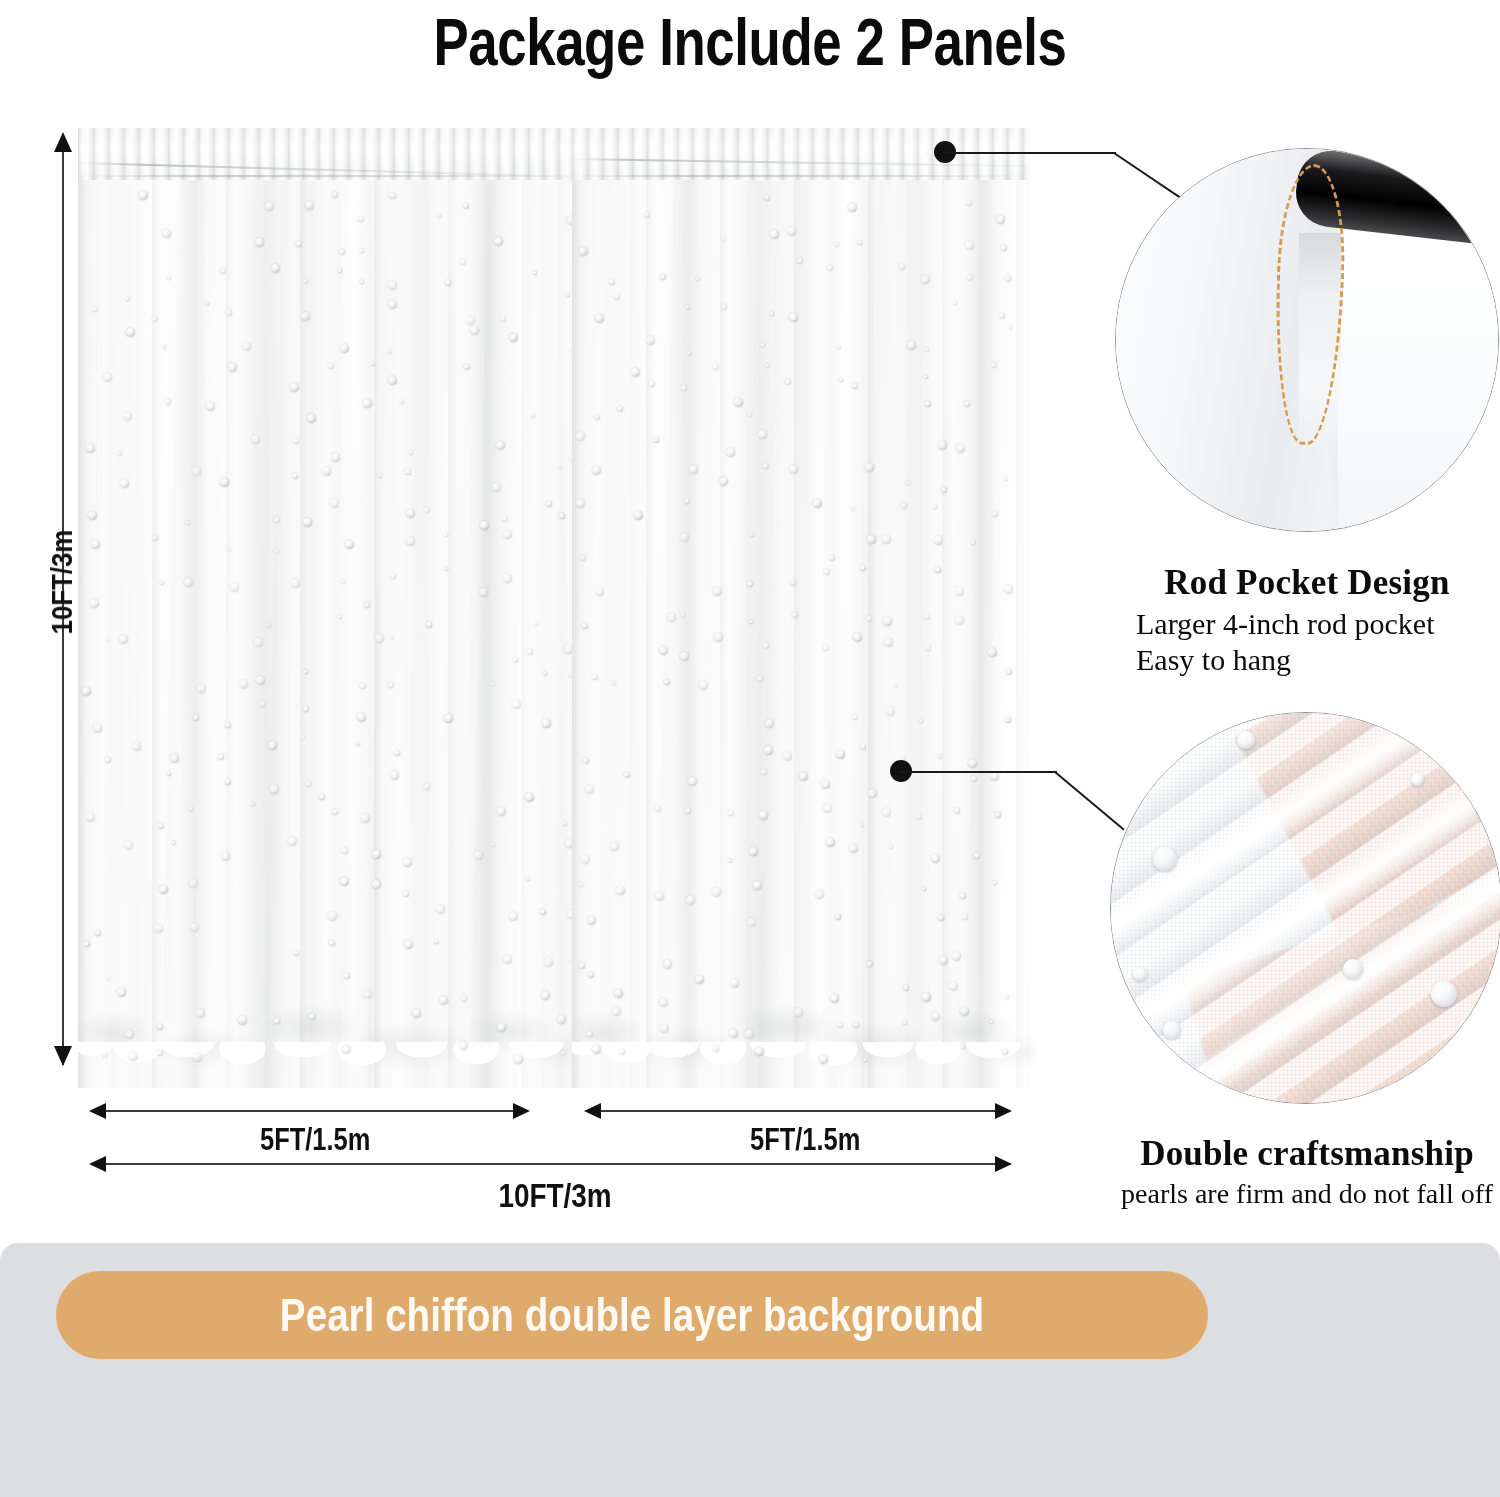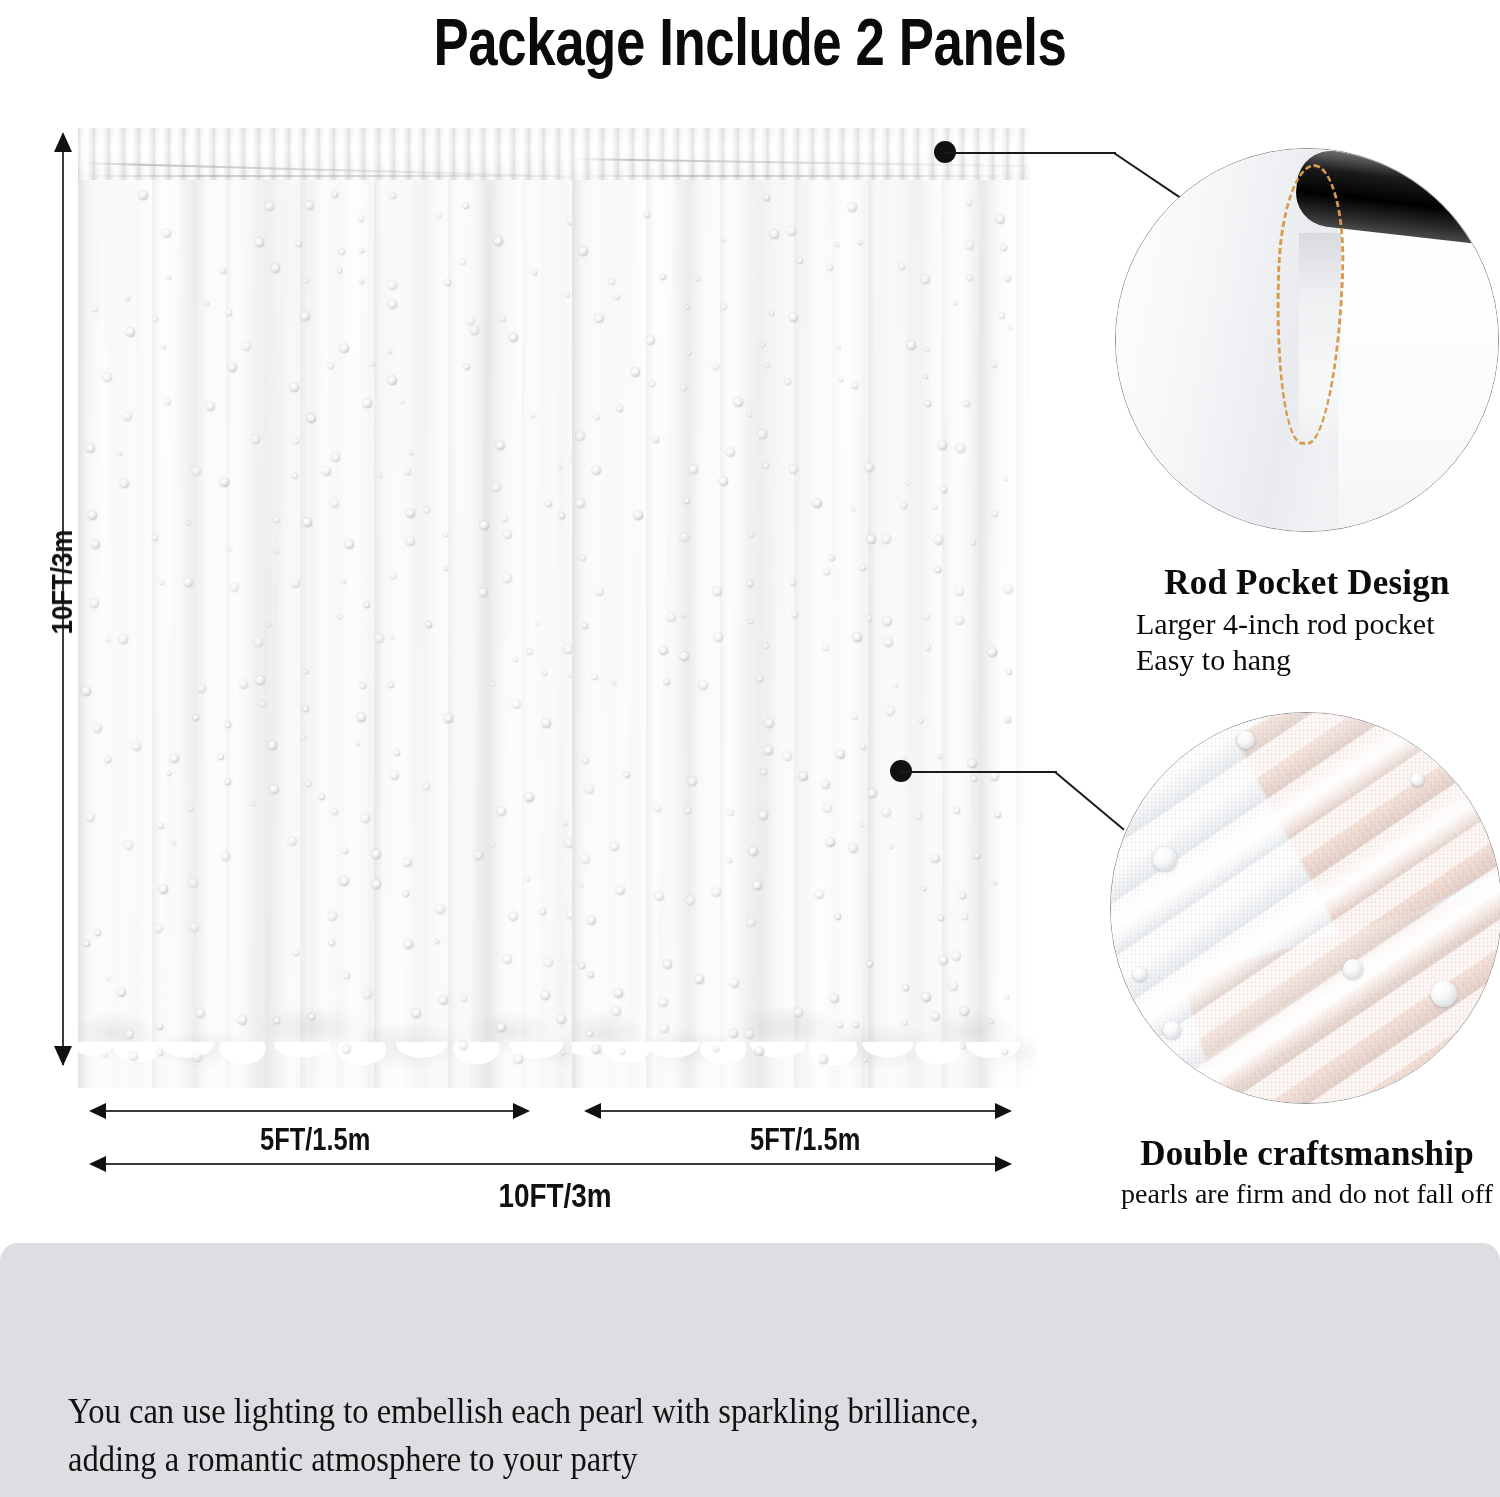--- a/index.html
+++ b/index.html
@@ -802,17 +802,16 @@
   </div>
 
   <div class="rt c" style="left:1110px;top:1133px;width:394px;">
     <div class="hd">Double craftsmanship</div>
     <div class="ln" style="font-size:28px;line-height:38px;">pearls are firm and do not fall off</div>
   </div>
 
 </div>
 
 <div class="bottom">
-  <div class="body-text">
-    <span>You can use lighting to embellish each pearl with sparkling brilliance,</span>
-    <span>adding a romantic atmosphere to your party</span>
+  <div class="pill">
+    <div class="pill-text">Pearl chiffon double layer background</div>
   </div>
 </div>
 
 </body></html>

